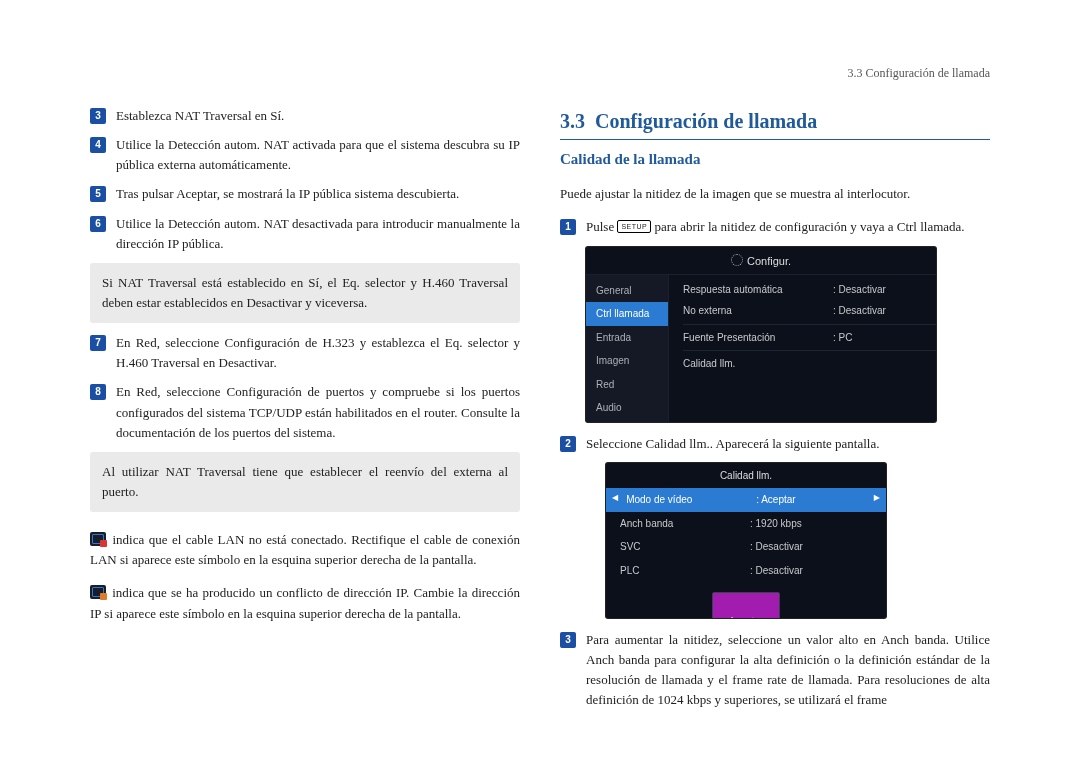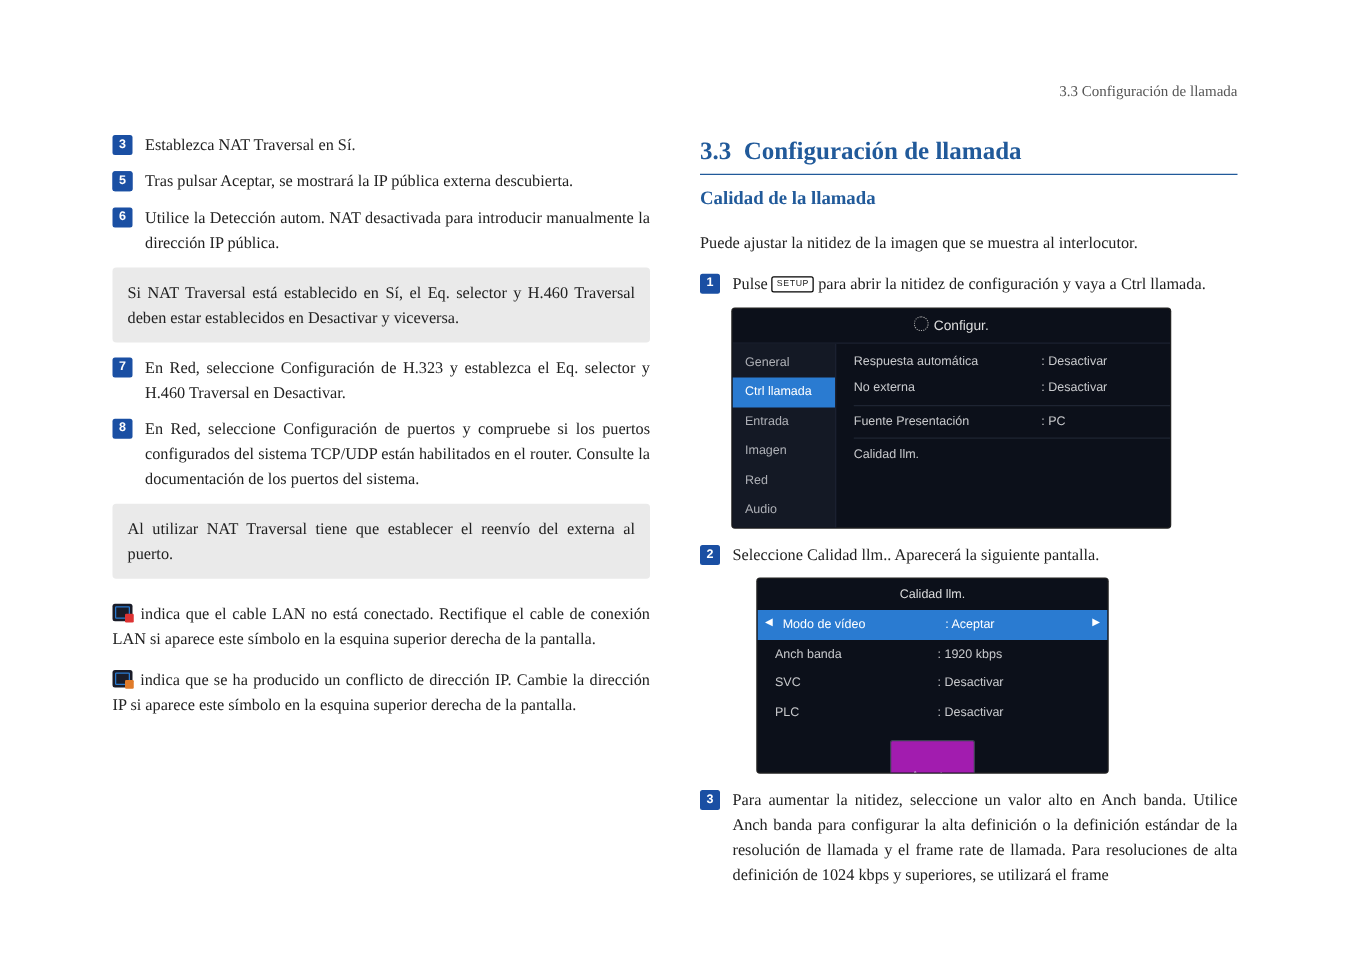--- a/index.html
+++ b/index.html
@@ -290,24 +290,25 @@
   <div class="columns">
 
     <div class="col">
       <div class="numlist">
         <div class="numitem">
           <div class="numbadge">3</div>
           <span>Establezca NAT Traversal en Sí.</span>
         </div>
         <div class="numitem">
           <div class="numbadge">4</div>
+          <span>Utilice la Detección autom. NAT activada para que el sistema descubra su IP pública externa automáticamente.</span>
         </div>
         <div class="numitem">
           <div class="numbadge">5</div>
-          <span>Tras pulsar Aceptar, se mostrará la IP pública externa descubierta.</span>
+          <span>Tras pulsar Aceptar, se mostrará la IP pública sistema descubierta.</span>
         </div>
         <div class="numitem">
           <div class="numbadge">6</div>
           <span>Utilice la Detección autom. NAT desactivada para introducir manualmente la dirección IP pública.</span>
         </div>
         <div class="notebox">
           <span>Si NAT Traversal está establecido en Sí, el Eq. selector y H.460 Traversal deben estar establecidos en Desactivar y viceversa.</span>
         </div>
         <div class="numitem">
           <div class="numbadge">7</div>

